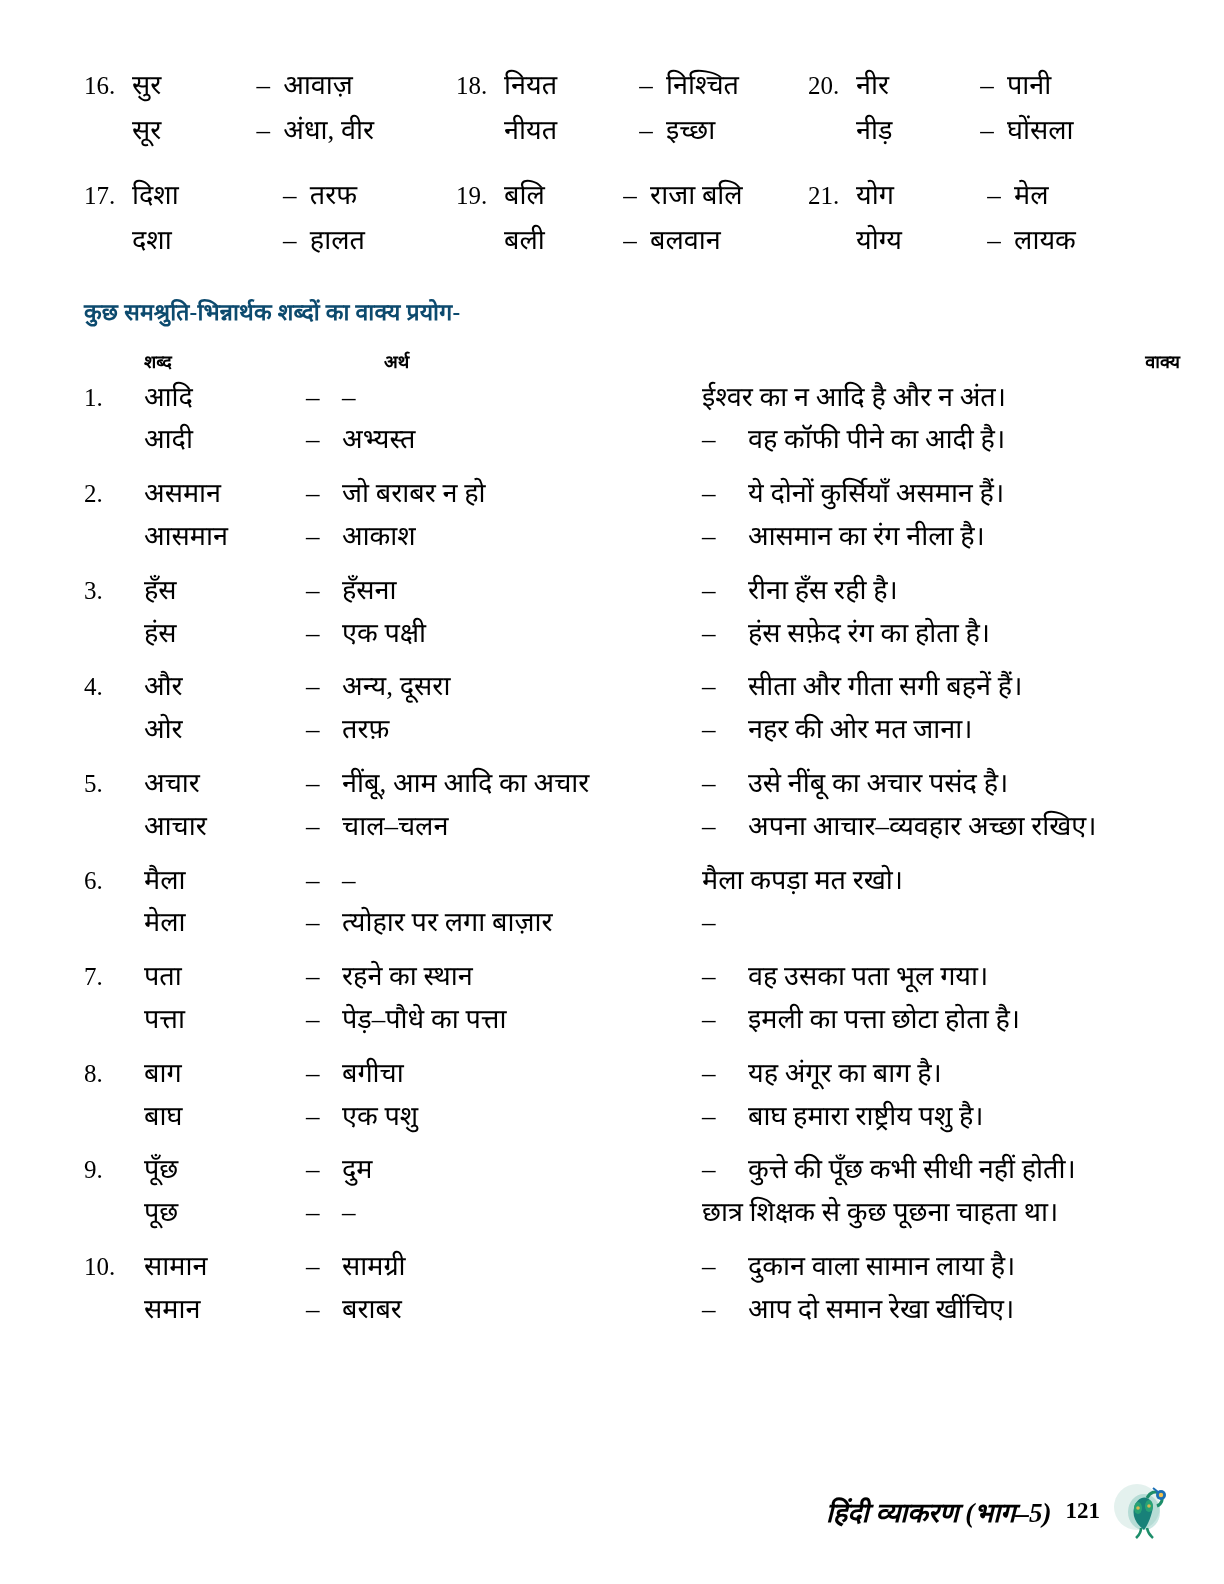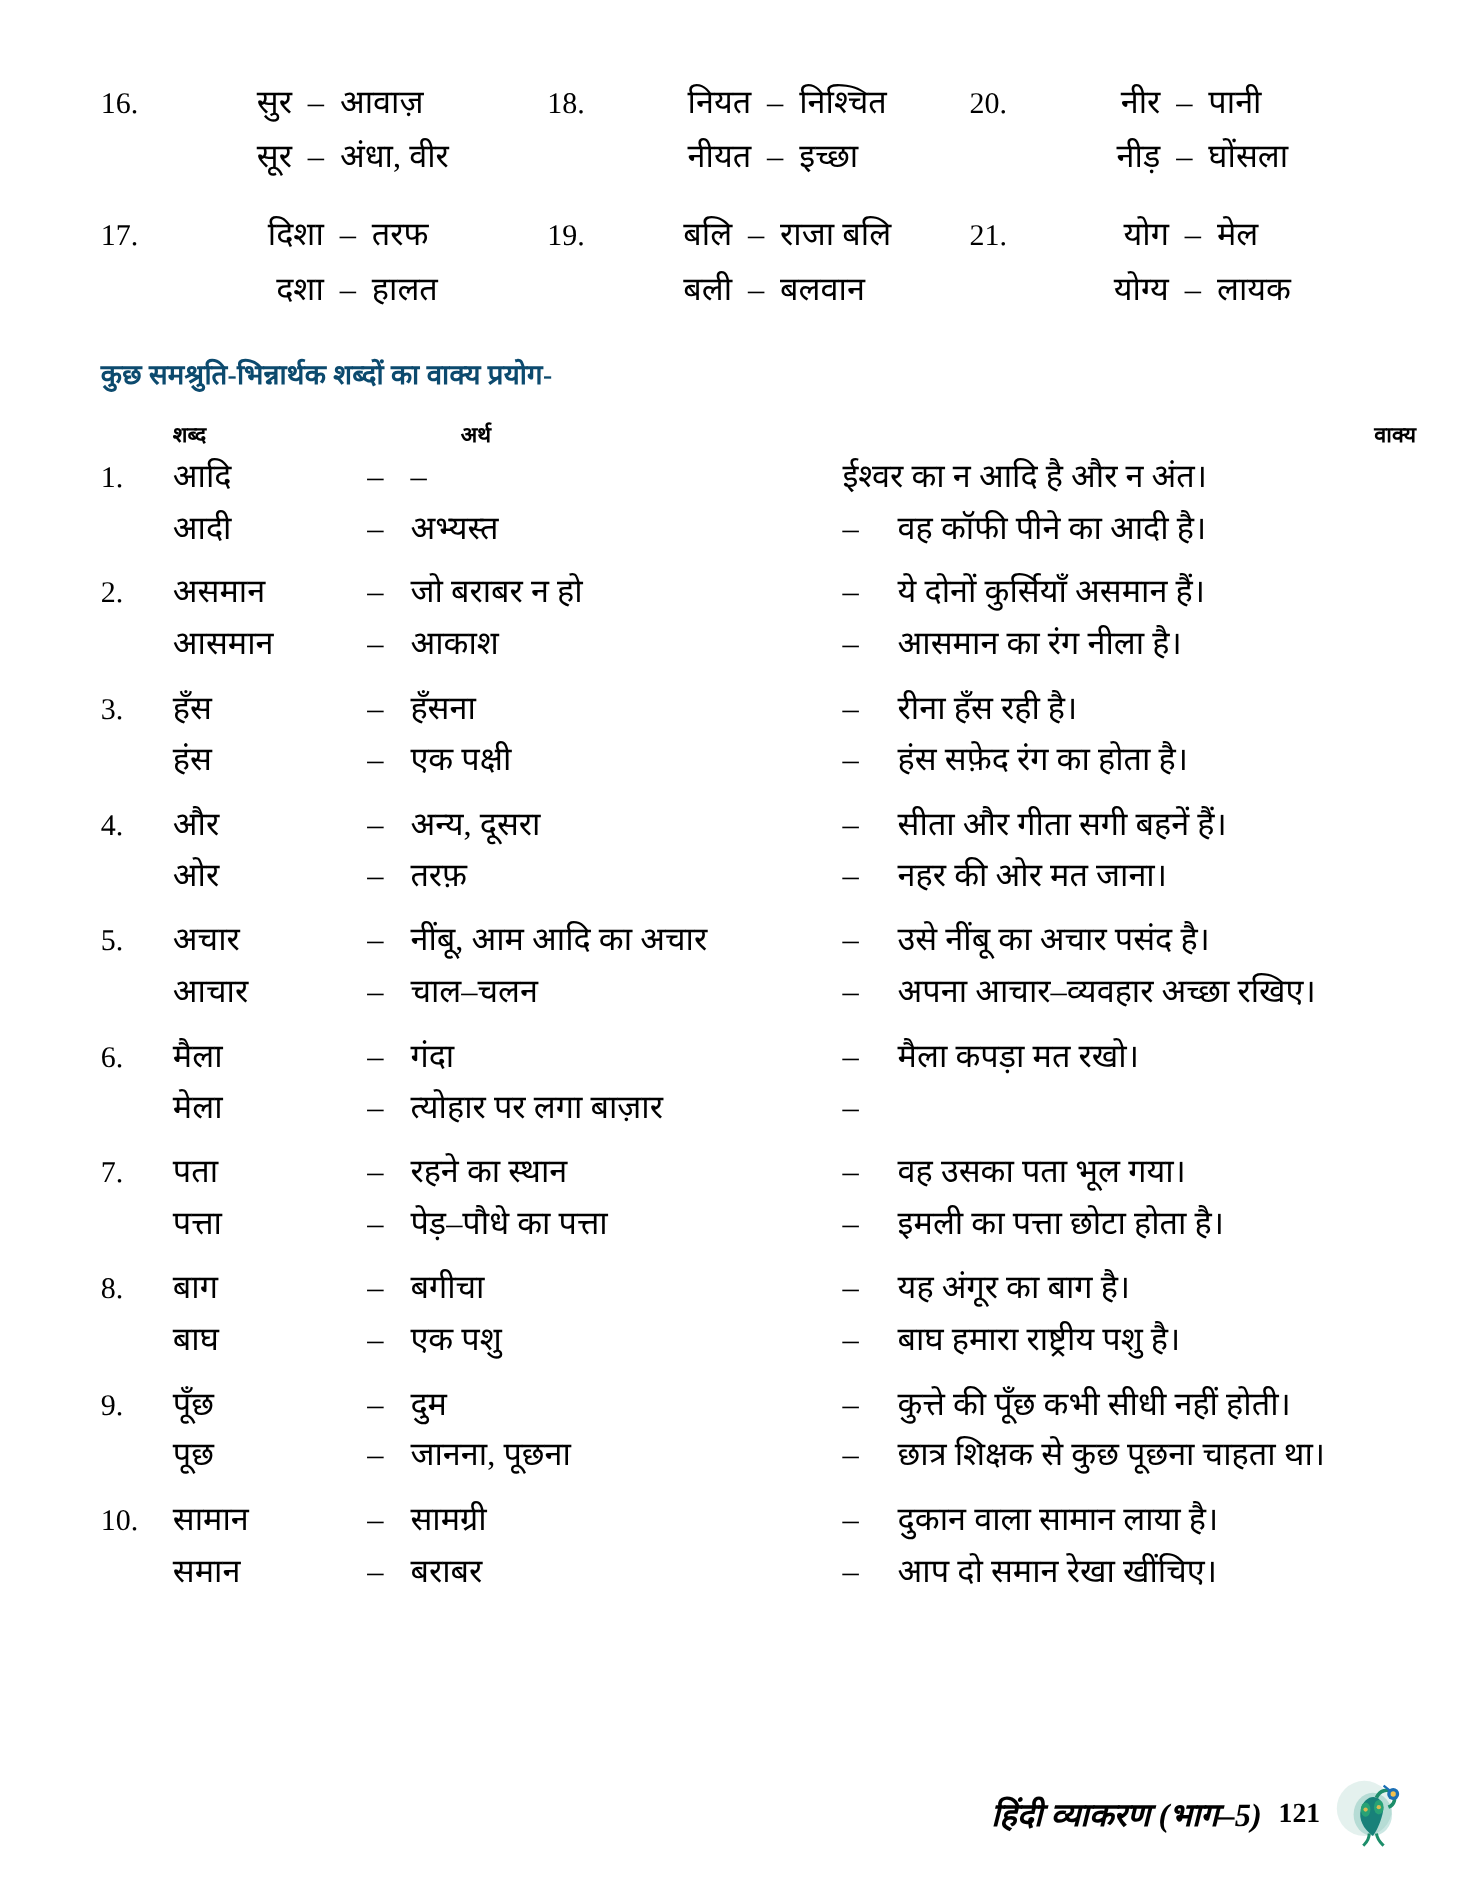--- a/index.html
+++ b/index.html
@@ -44,21 +44,21 @@
     row-gap: 6px;
     align-items: baseline;
     font-size: 27px;
     line-height: 1.45;
   }
   .pair-group .num {
     text-align: left;
     font-size: 25px;
   }
   .pair-group .dash { text-align: center; }
-  .pair-group .w { white-space: nowrap; text-align: right; }
+  .pair-group .w { white-space: nowrap; }
   .pair-group .m { white-space: nowrap; }
 
   
   .section-heading {
     color: #0c4a6e;
     font-weight: bold;
     font-size: 23px;
     margin-top: 34px;
     margin-bottom: 6px;
     letter-spacing: 0.2px;
@@ -324,21 +324,20 @@
         <span class="dash">–</span>
         <span class="sentence">अपना आचार–व्यवहार अच्छा रखिए।</span>
       </div>
     </div>
 
     <div class="usage-item">
       <div class="usage-row">
         <span class="num">6.</span>
         <span class="word">मैला</span>
         <span class="dash">–</span>
-        <span class="meaning">गंदा</span>
         <span class="dash">–</span>
         <span class="sentence">मैला कपड़ा मत रखो।</span>
       </div>
       <div class="usage-row">
         <span class="num"></span>
         <span class="word">मेला</span>
         <span class="dash">–</span>
         <span class="meaning">त्योहार पर लगा बाज़ार</span>
         <span class="dash">–</span>
       </div>
@@ -388,21 +387,20 @@
         <span class="word">पूँछ</span>
         <span class="dash">–</span>
         <span class="meaning">दुम</span>
         <span class="dash">–</span>
         <span class="sentence">कुत्ते की पूँछ कभी सीधी नहीं होती।</span>
       </div>
       <div class="usage-row">
         <span class="num"></span>
         <span class="word">पूछ</span>
         <span class="dash">–</span>
-        <span class="meaning">जानना, पूछना</span>
         <span class="dash">–</span>
         <span class="sentence">छात्र शिक्षक से कुछ पूछना चाहता था।</span>
       </div>
     </div>
 
     <div class="usage-item">
       <div class="usage-row">
         <span class="num">10.</span>
         <span class="word">सामान</span>
         <span class="dash">–</span>

